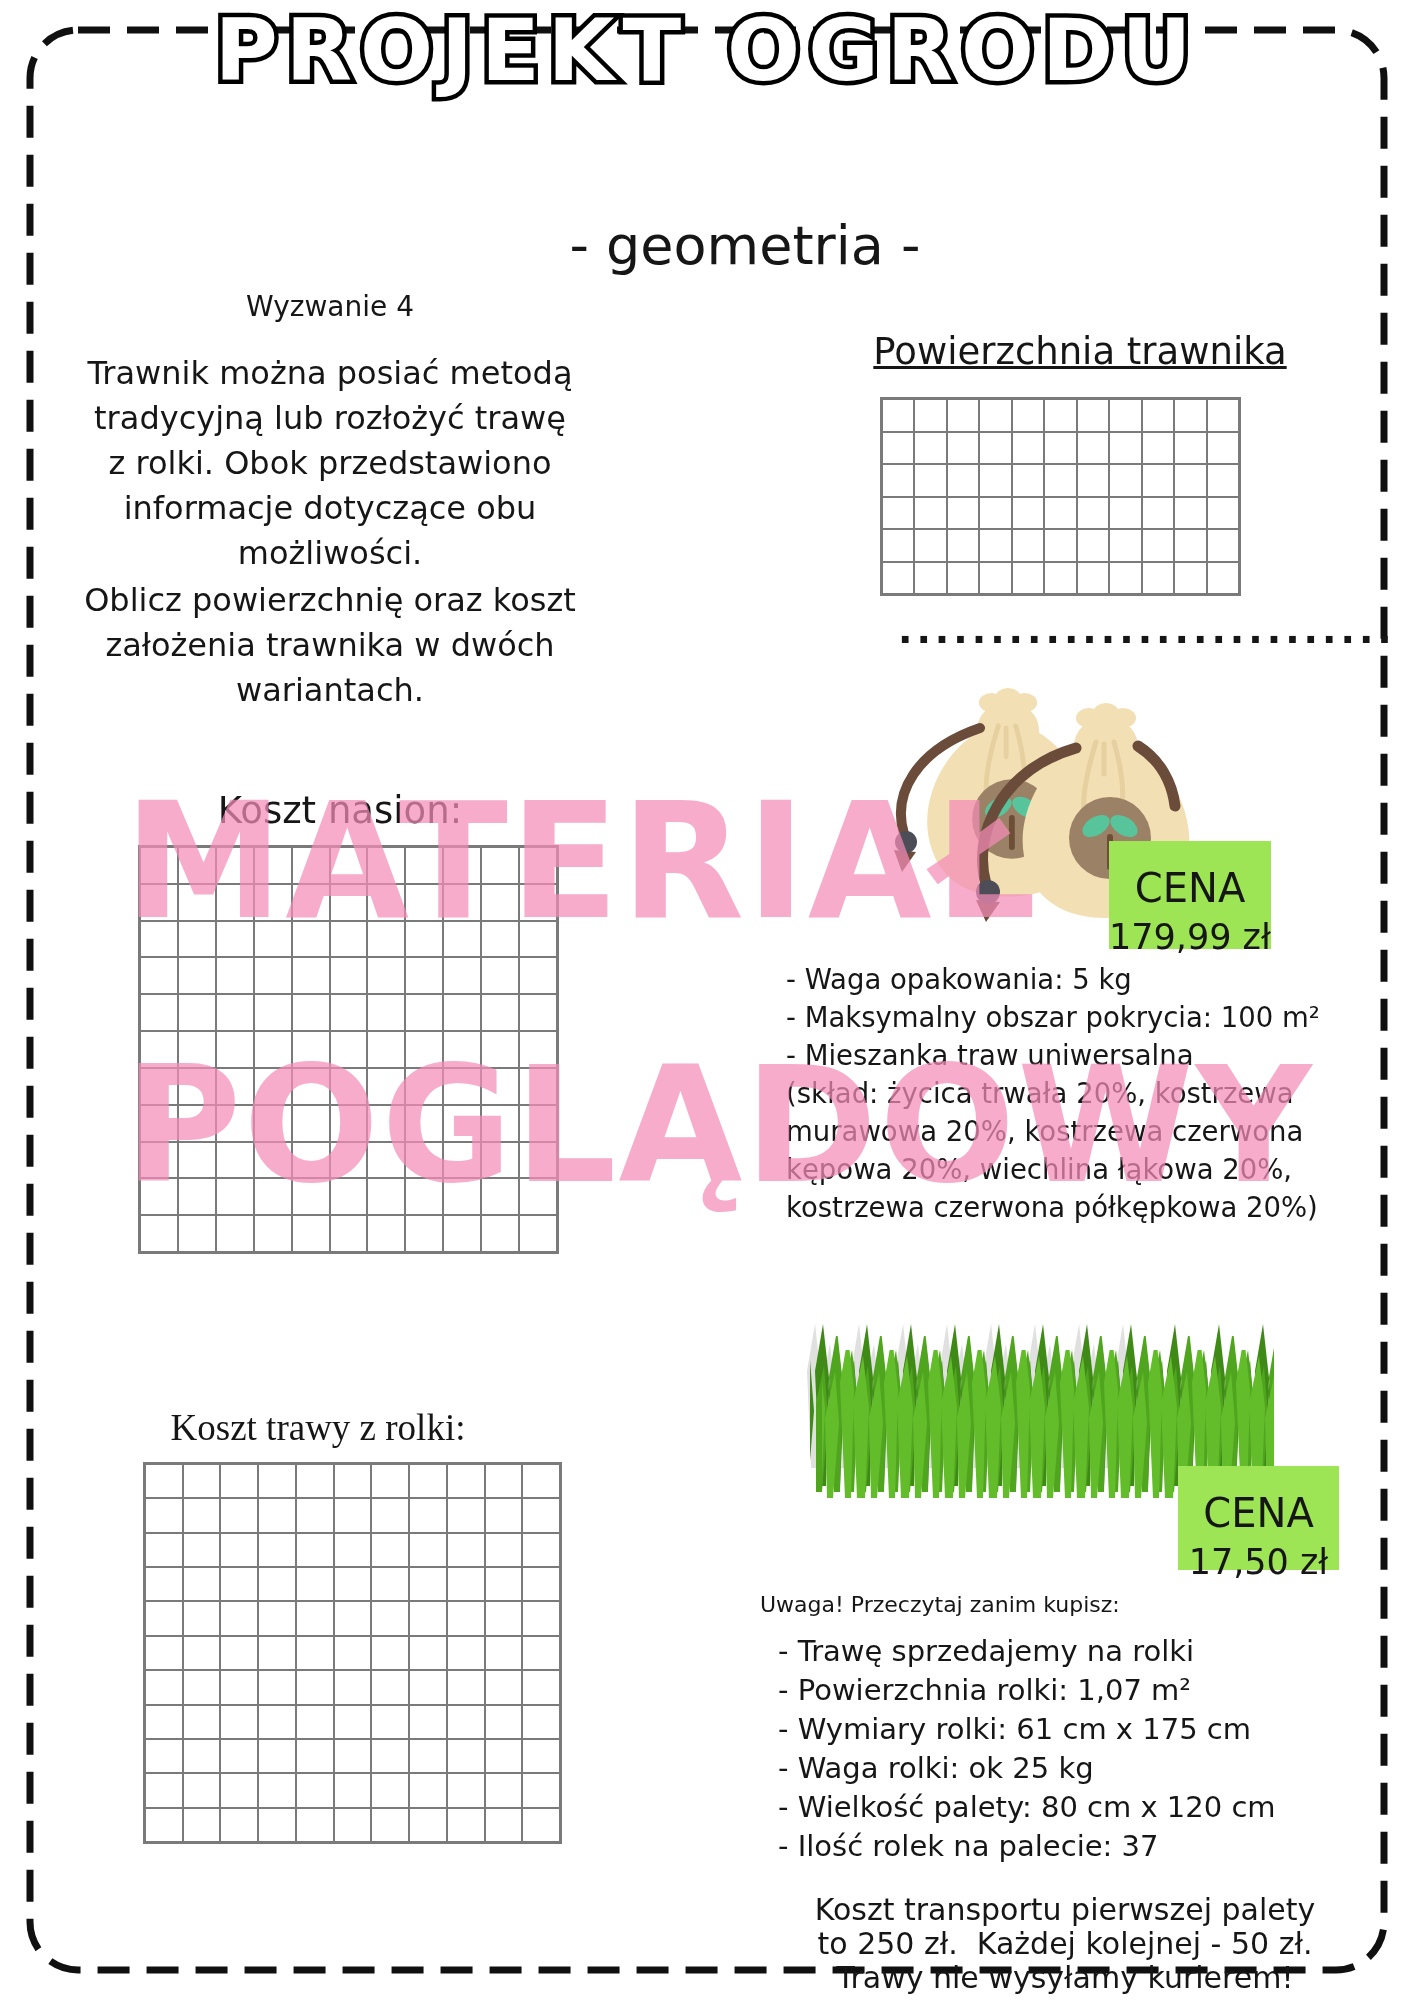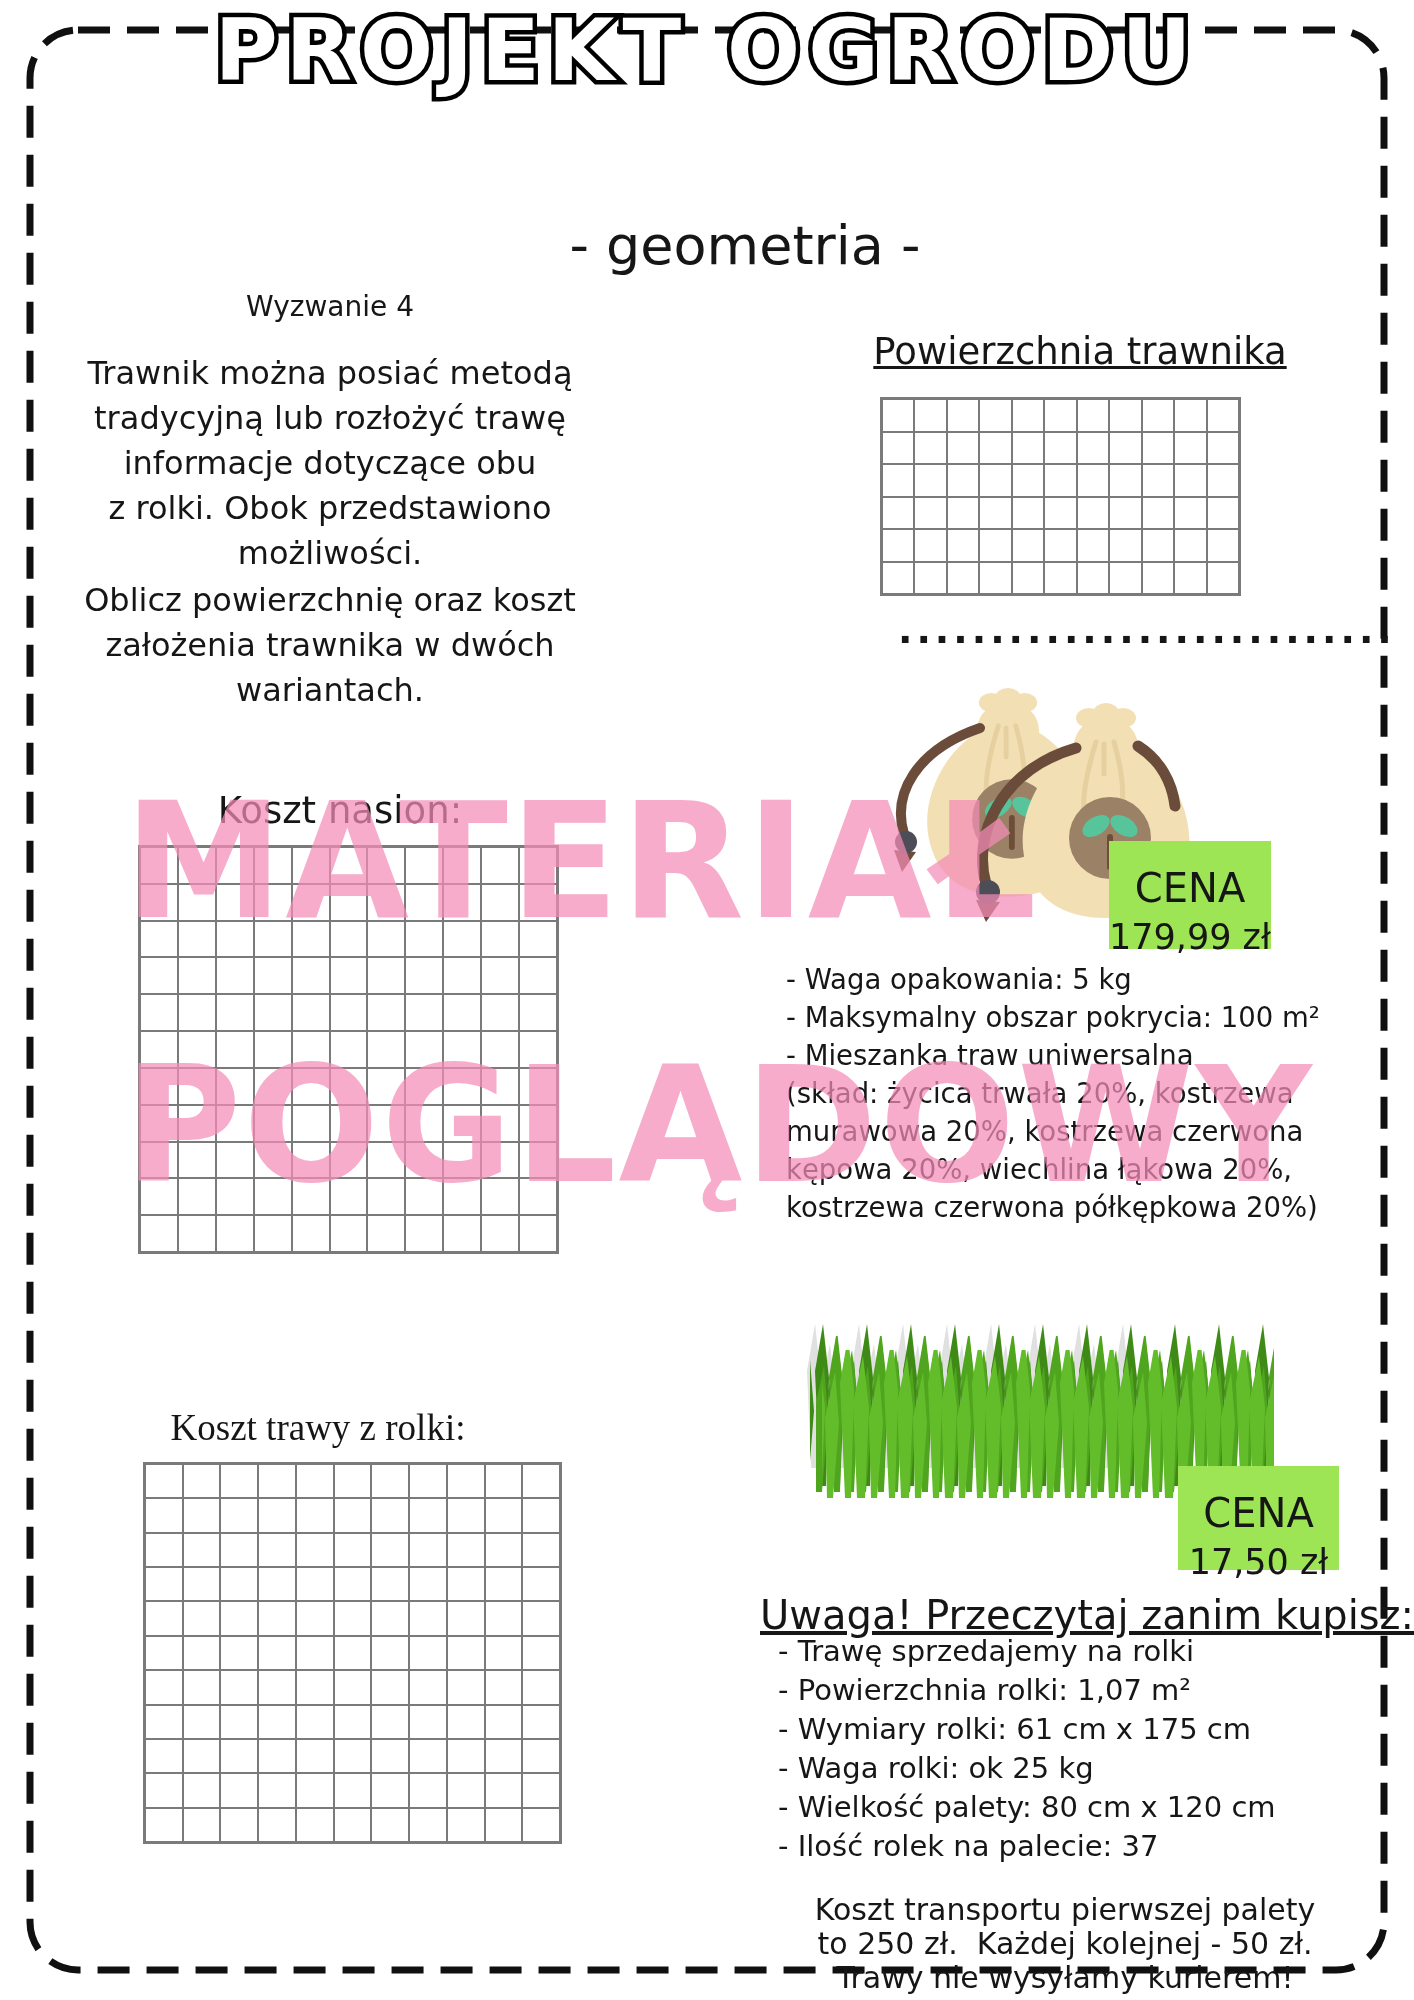--- a/index.html
+++ b/index.html
@@ -17,21 +17,21 @@
   .challenge-h{font-size:28px;text-underline-offset:9px;text-decoration-thickness:3px;}
   .body-text div{font-size:32px;line-height:45px;white-space:nowrap;}
   .col-h{font-size:37px;white-space:nowrap;}
   .grid{display:grid;border:2px solid var(--grid-line);box-sizing:border-box;background:#fff;}
   .grid>div{border:1px solid var(--grid-line);}
   .tag{background:var(--tag-bg);text-align:center;z-index:12;}
   .tag .tl{font-size:40px;margin-top:24px;}
   .tag .tv{font-size:35px;margin-top:6px;white-space:nowrap;}
   .info div{font-size:27.5px;line-height:38px;white-space:nowrap;}
   .info2 div{font-size:29px;line-height:39px;white-space:nowrap;}
-  .warn-h{font-size:40px;white-space:nowrap;text-decoration:underline;}
+  .warn-h{font-size:22px;white-space:nowrap;}
   .transport div{font-size:30px;line-height:34px;white-space:pre;}
   .dots{font-size:38px;font-weight:700;letter-spacing:4px;white-space:nowrap;}
   .wm{
     font-weight:700;font-size:160px;line-height:1;letter-spacing:2px;
     color:var(--wm-color);z-index:40;white-space:nowrap;pointer-events:none;
   }
   svg{display:block;}
 </style>
 </head>
 <body>
@@ -41,22 +41,22 @@
 </svg>
 
 <div class="abs center page-title" style="left:0;top:104;width:1414px;">PROJEKT OGRODU</div>
 <div class="abs center subtitle" style="left:38px;top:214px;width:1414px;">- geometria -</div>
 
 <div class="abs center challenge-h" style="left:30px;top:290px;width:600px;">Wyzwanie 4</div>
 
 <div class="abs center body-text" style="left:20px;top:351px;width:620px;">
   <div>Trawnik można posiać metodą</div>
   <div>tradycyjną lub rozłożyć trawę</div>
+  <div>z rolki. Obok przedstawiono</div>
   <div>informacje dotyczące obu</div>
-  <div>z rolki. Obok przedstawiono</div>
   <div>możliwości.</div>
 </div>
 
 <div class="abs center body-text" style="left:20px;top:578px;width:620px;">
   <div>Oblicz powierzchnię oraz koszt</div>
   <div>założenia trawnika w dwóch</div>
   <div>wariantach.</div>
 </div>
 
 <div class="abs center col-h" style="left:820px;top:330px;width:520px;text-decoration:underline;">Powierzchnia trawnika</div>

